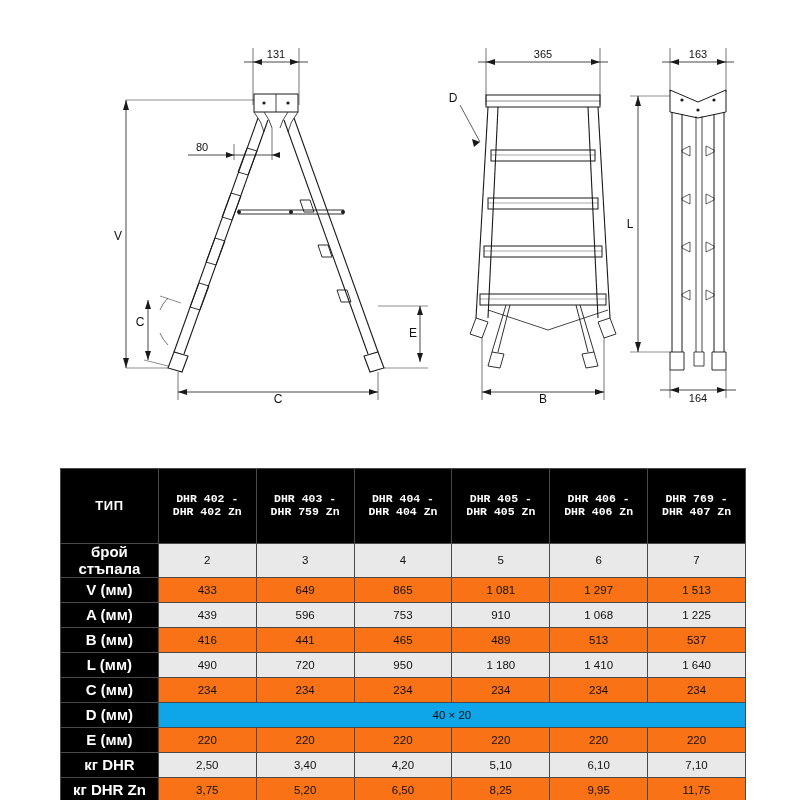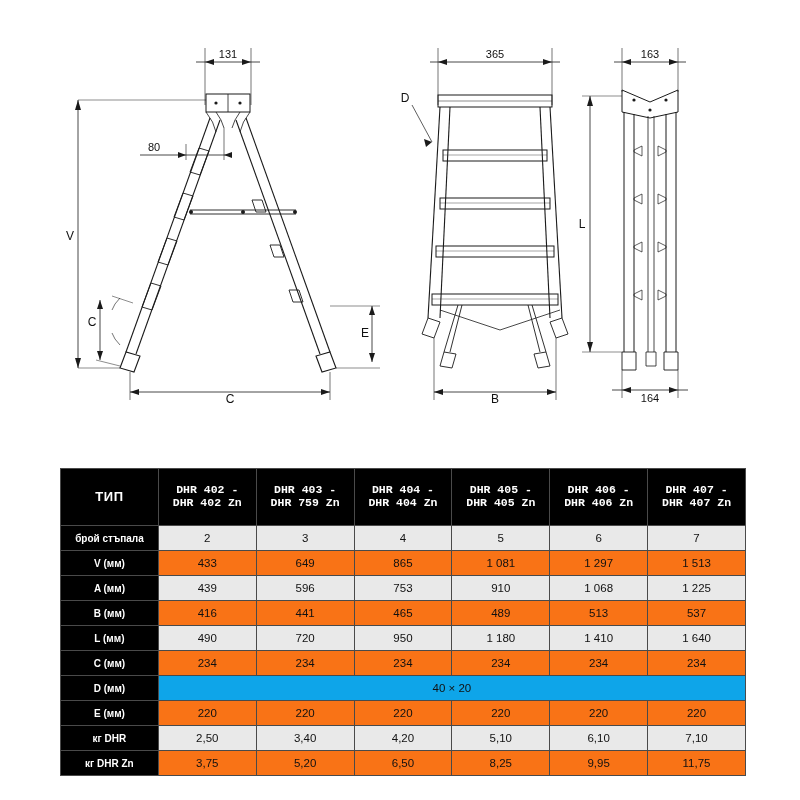--- a/index.html
+++ b/index.html
@@ -20,20 +20,21 @@
     width: 800px;
     height: 800px;
   }
   
   #drawing {
     position: absolute;
     left: 0;
     top: 0;
     width: 676px;
     height: 455px;
+    padding-left: 48px;
   }
   #drawing svg {
     display: block;
   }
   
   #spec-table-wrap {
     position: absolute;
     left: 60px;
     top: 468px;
     width: 686px;
@@ -52,31 +53,31 @@
     height: 24px;
     line-height: 1.1;
     color: #111;
   }
   table.spec thead th {
     background: #000000;
     color: #ffffff;
     font-weight: bold;
     font-size: 11.5px;
     height: 38px;
-    padding: 9px 2px;
+    padding: 18px 2px;
   }
   table.spec thead th.type-label {
     font-size: 13px;
     letter-spacing: 0.5px;
   }
   table.spec tbody th.rowhead {
     background: #000000;
     color: #ffffff;
     font-weight: bold;
-    font-size: 10px;
+    font-size: 15px;
     width: 128px;
   }
   table.spec tbody td {
     background: #e9e9e9;
     font-size: 11.5px;
   }
   table.spec tbody tr.alt td {
     background: #f97316;
   }
   table.spec tbody td.wide {
@@ -299,21 +300,21 @@
           </th>
           <th>
             <span class="hdr-line2">DHR 405 -</span>
             <span class="hdr-line2">DHR 405 Zn</span>
           </th>
           <th>
             <span class="hdr-line2">DHR 406 -</span>
             <span class="hdr-line2">DHR 406 Zn</span>
           </th>
           <th>
-            <span class="hdr-line2">DHR 407 -</span>
+            <span class="hdr-line2">DHR 769 -</span>
             <span class="hdr-line2">DHR 407 Zn</span>
           </th>
         </tr>
       </thead>
       <tbody>
         <tr>
           <th class="rowhead">брой стъпала</th>
           <td>2</td>
           <td>3</td>
           <td>4</td>

